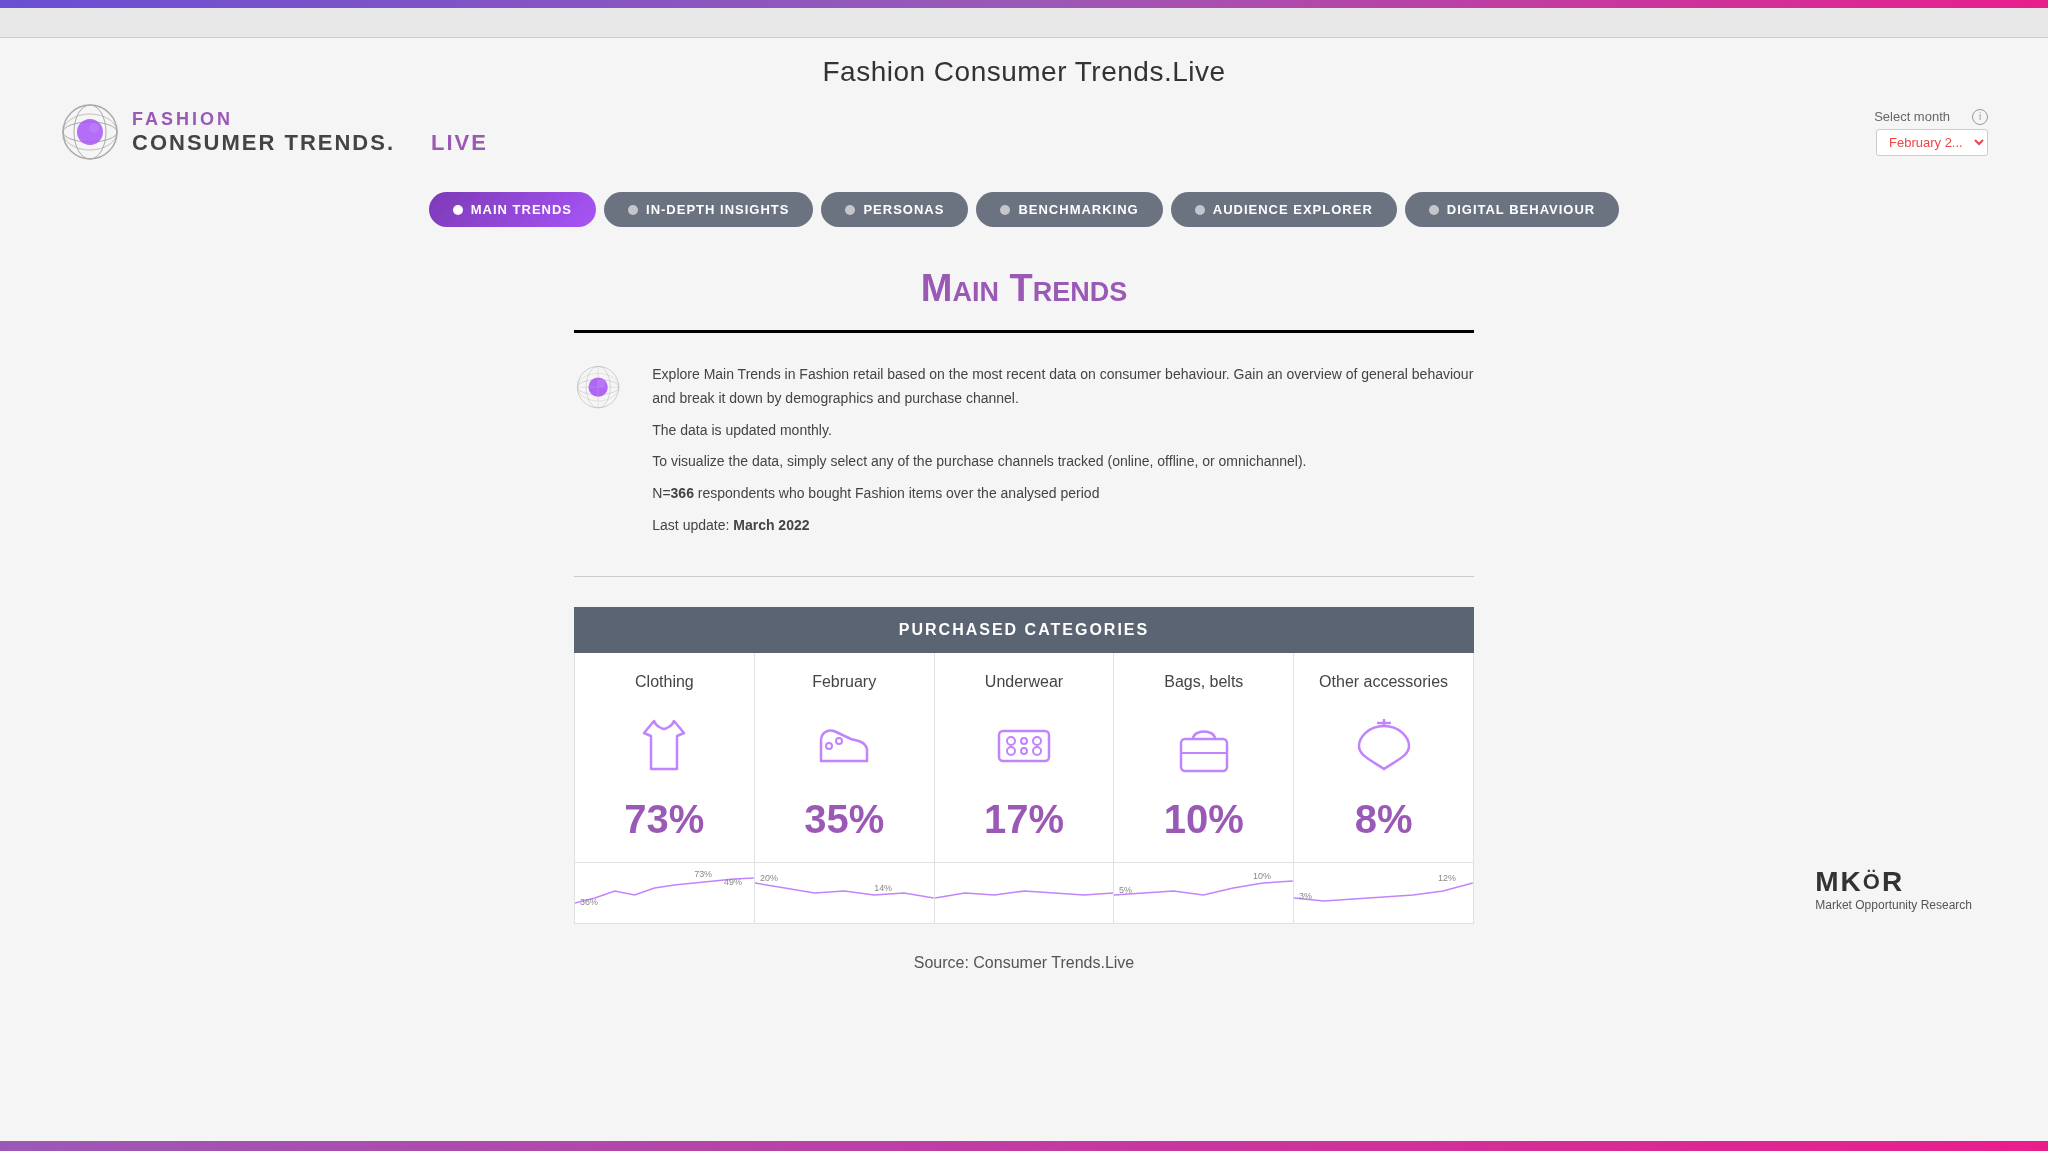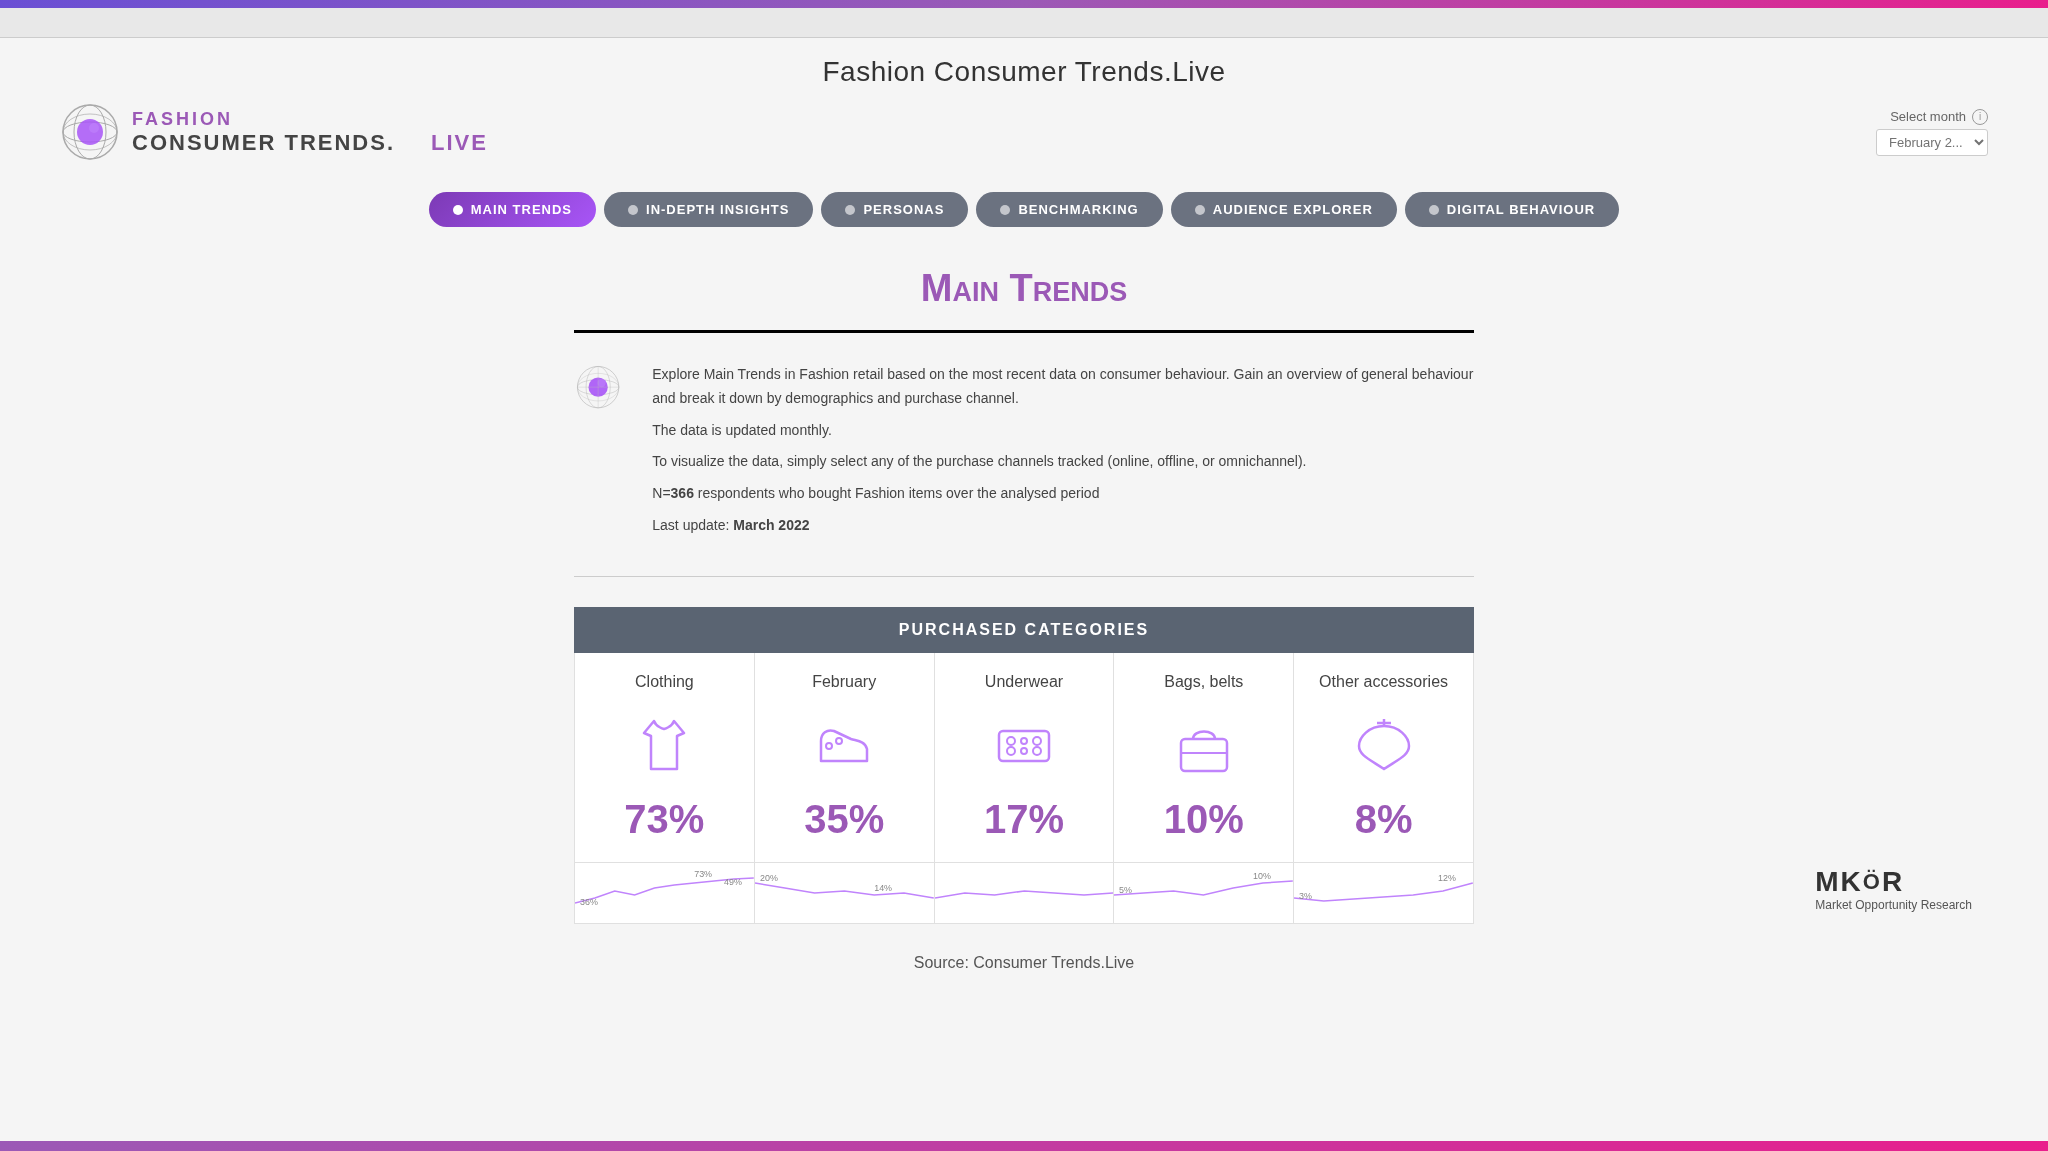--- a/index.html
+++ b/index.html
@@ -69,40 +69,40 @@
       display: flex;
       flex-direction: column;
       align-items: flex-end;
       gap: 4px;
     }
     .select-month-label {
       font-size: 13px;
       color: #666;
       display: flex;
       align-items: center;
-      gap: 6px;
+      gap: 22px;
     }
     .info-icon {
       width: 16px;
       height: 16px;
       border: 1.5px solid #999;
       border-radius: 50%;
       display: inline-flex;
       align-items: center;
       justify-content: center;
       font-size: 10px;
       color: #999;
     }
     .month-select {
       font-size: 13px;
       border: 1px solid #ccc;
       background: #fff;
       padding: 4px 8px;
       border-radius: 3px;
-      color: #737373;
+      color: #ef4444;
       cursor: pointer;
     }
     .nav-tabs {
       display: flex;
       justify-content: center;
       gap: 8px;
       margin-bottom: 40px;
     }
     .nav-tab {
       display: flex;

